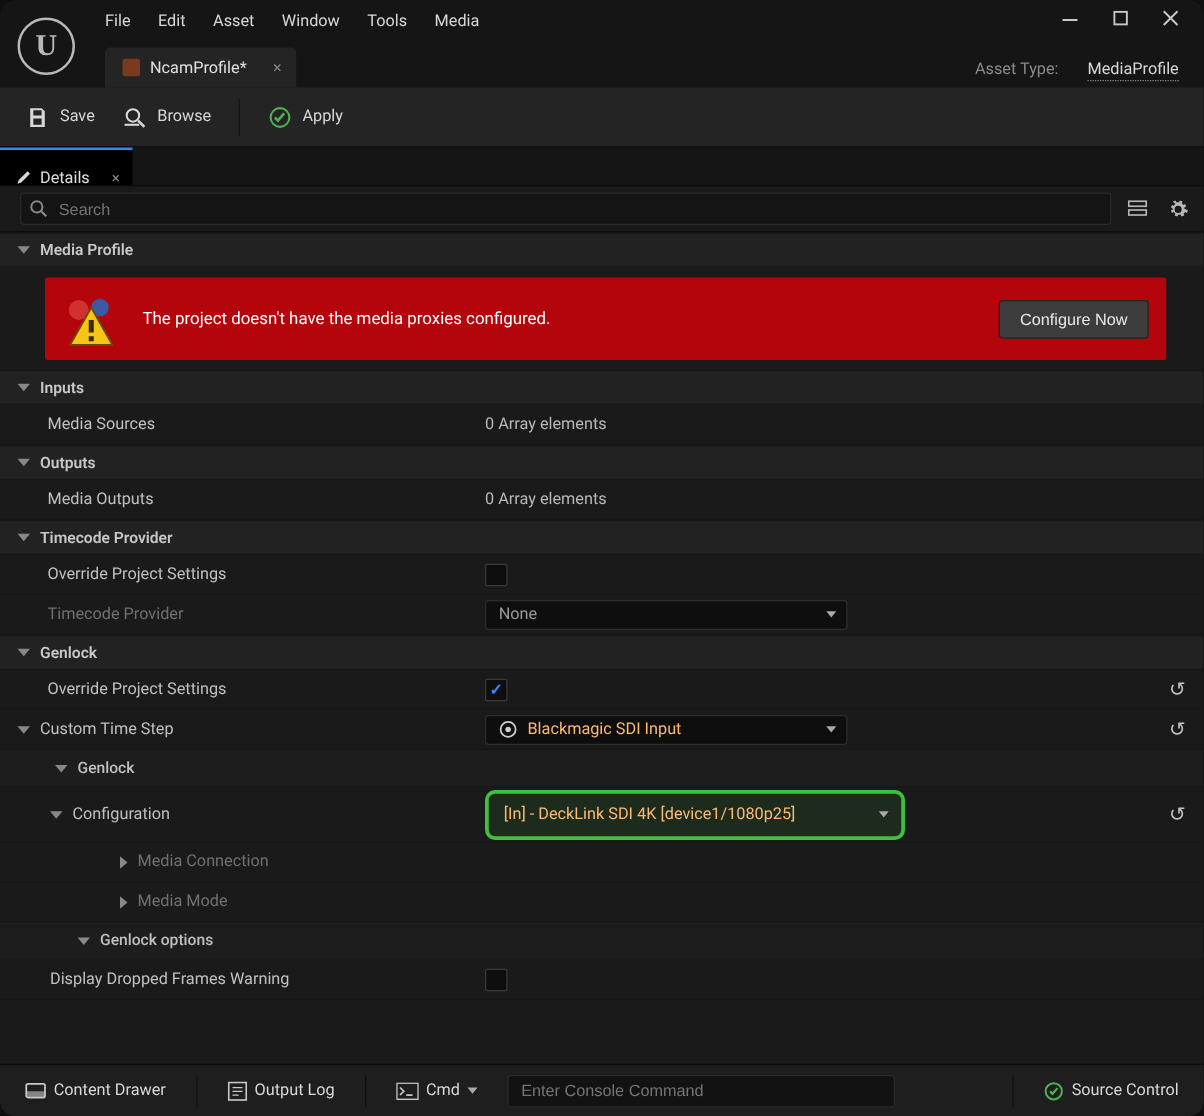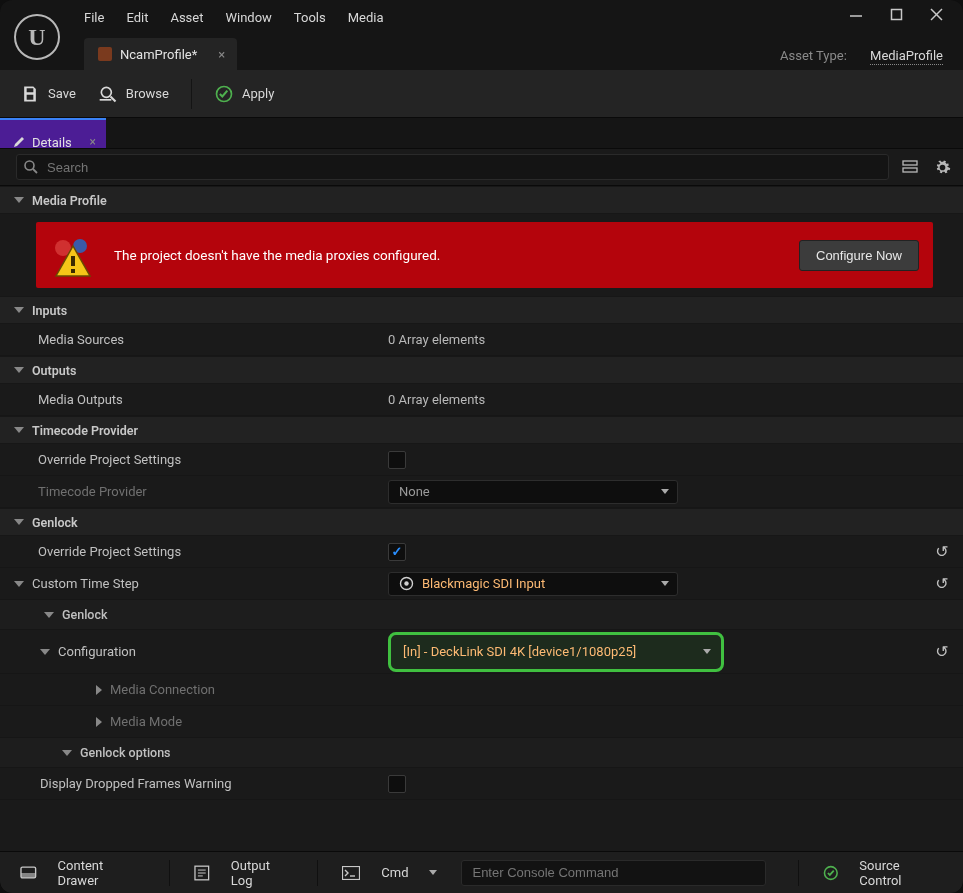--- a/index.html
+++ b/index.html
@@ -112,21 +112,21 @@
   .tbtn { display: flex; align-items: center; gap: 8px; color: #d8d8d8; }
   .tbtn svg { width: 20px; height: 20px; }
   .toolbar-sep { width: 1px; height: 30px; background: #141414; }
   
   .panel-tabs {
     height: 30px;
     display: flex;
     background: #151515;
   }
   .panel-tab {
-    background: #4c1d95;
+    background: #000000;
     border-top: 2px solid #3a82f7;
     height: 30px;
     padding: 16px 34px 0 12px;
     display: flex;
     align-items: center;
     gap: 6px;
     color: #e0e0e0;
     position: relative;
   }
   .panel-tab .close {
@@ -299,21 +299,21 @@
     background: #1e1e1e;
     border-top: 1px solid #0a0a0a;
     display: flex;
     align-items: center;
     padding: 0 12px;
     gap: 16px;
   }
   .bbtn {
     display: flex;
     align-items: center;
-    gap: 21px;
+    gap: 6px;
     color: #d8d8d8;
     padding: 5px 8px;
     font-size: 13px;
   }
   .bottombar .sep { width: 1px; height: 26px; background: #101010; }
   .console-input {
     background: #121212;
     border: 1px solid #2a2a2a;
     border-radius: 3px;
     height: 26px;

